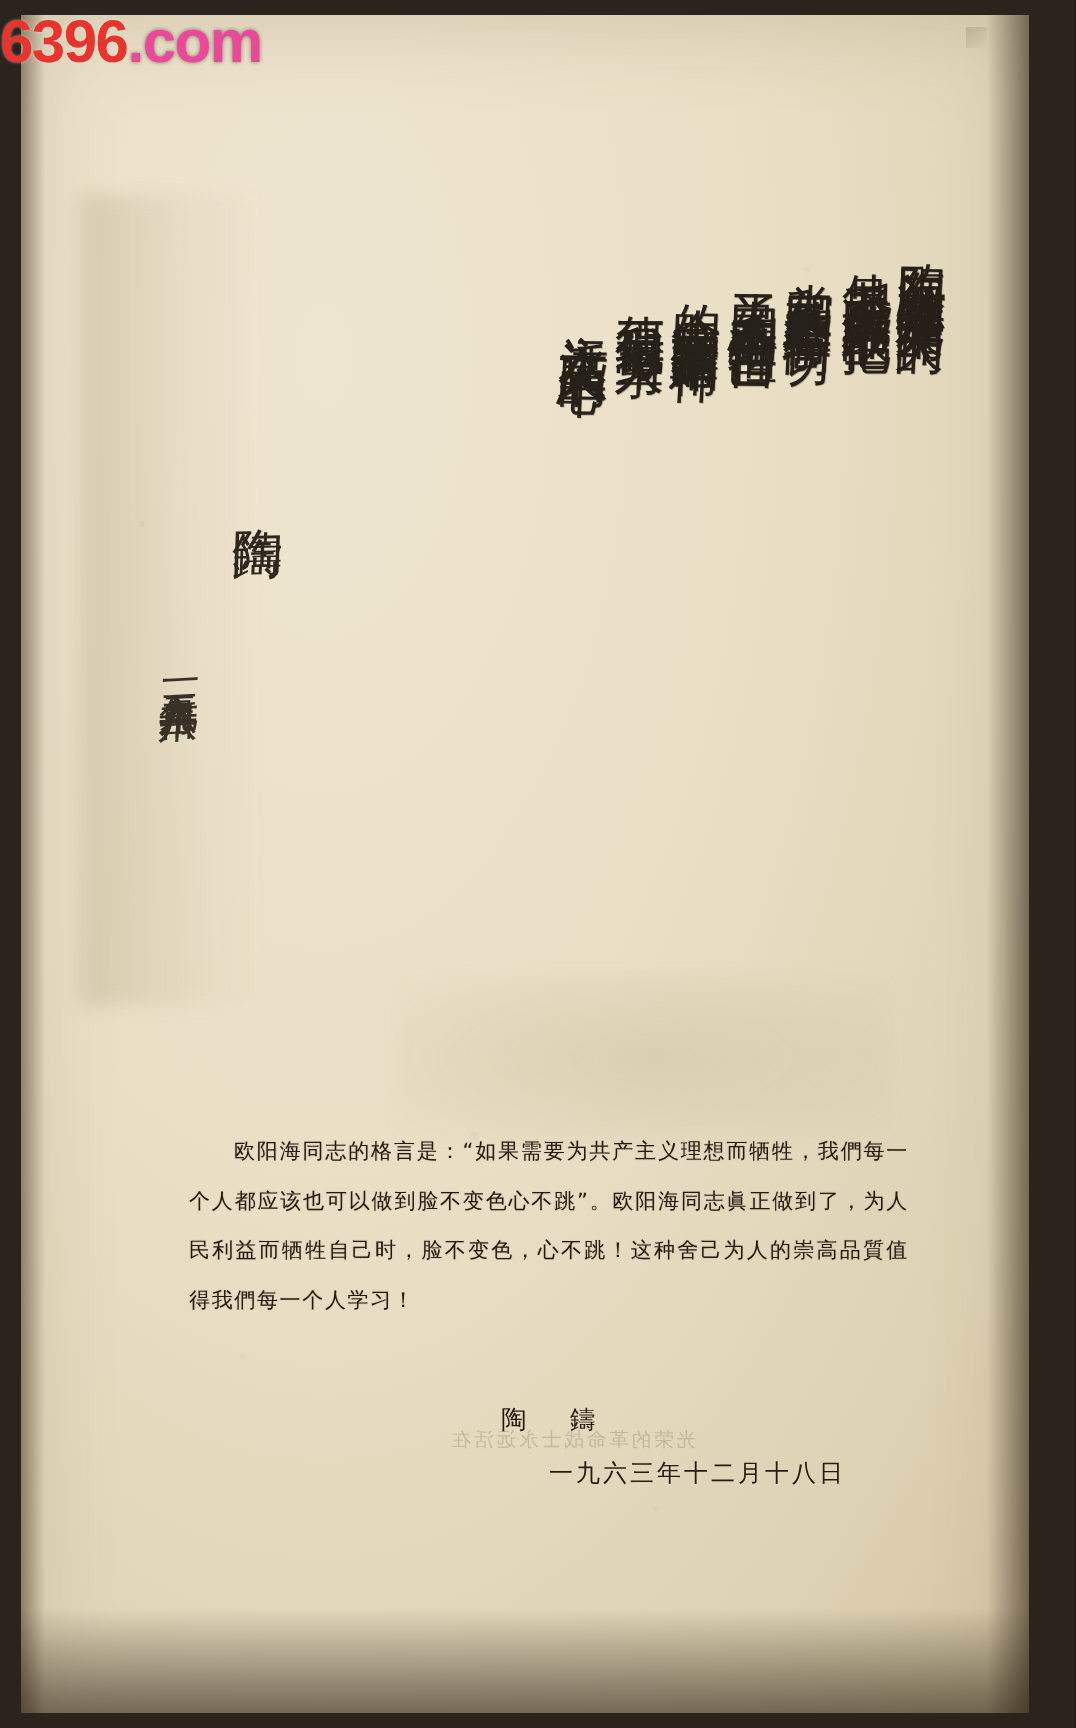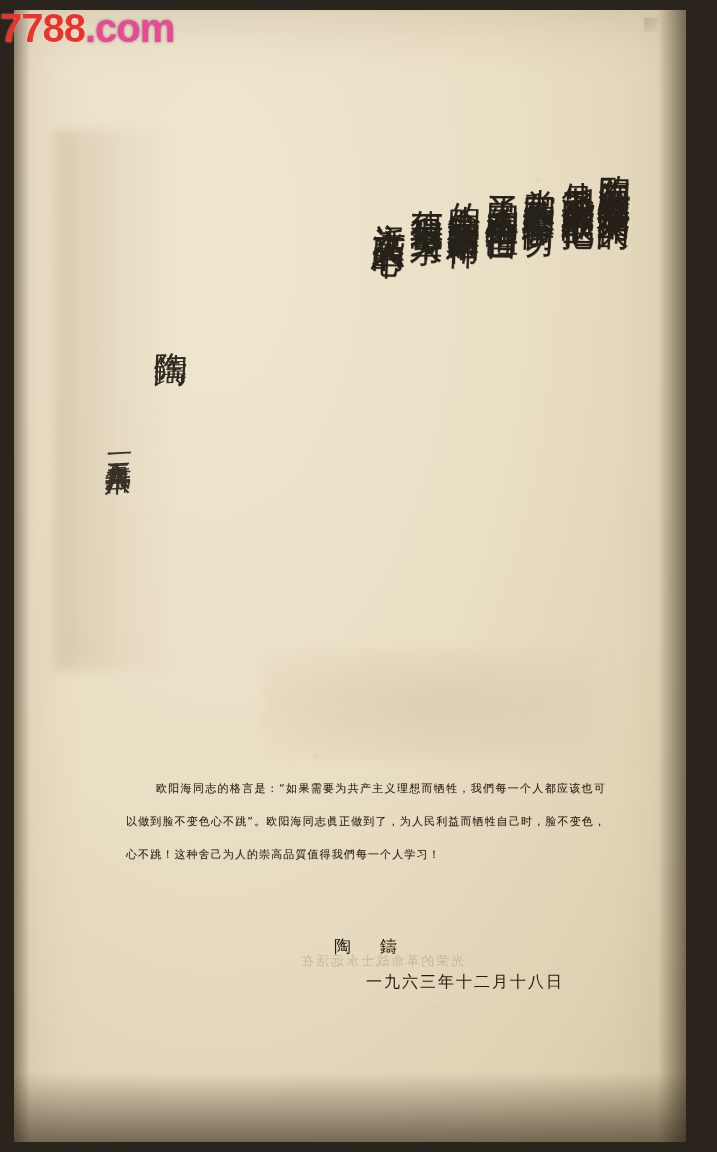--- a/index.html
+++ b/index.html
@@ -175,24 +175,24 @@
     color: #1a140d;
     writing-mode: vertical-rl;
     transform: rotate(-3deg) skewX(-6deg);
     opacity: 0.85;
   }
 
   
   .caption {
     position: absolute;
     left: 112px;
-    top: 762px;
+    top: 742px;
     width: 480px;
     font-family: "DejaVu Sans", sans-serif;
-    font-size: 11px;
+    font-size: 14px;
     line-height: 33px;
     color: #241b11;
     letter-spacing: 1.1px;
     text-align: justify;
     text-shadow: 0 0 1px rgba(60,45,25,0.25);
   }
   .caption p { margin: 0; text-indent: 30px; }
 
   .author {
     position: absolute;
@@ -270,16 +270,16 @@
     <div class="date-line">一九六三年十二月十八日</div>
 
     <div class="speckles"></div>
     <div class="corner"></div>
     <div class="gutter-left"></div>
     <div class="gutter-right"></div>
     <div class="gutter-bottom"></div>
   </div>
 
   <div class="watermark">
-    <span>7788</span><span class="dotcom">.com</span>
+    <span>6396</span><span class="dotcom">.com</span>
   </div>
 
 </div>
 
 </body></html>

